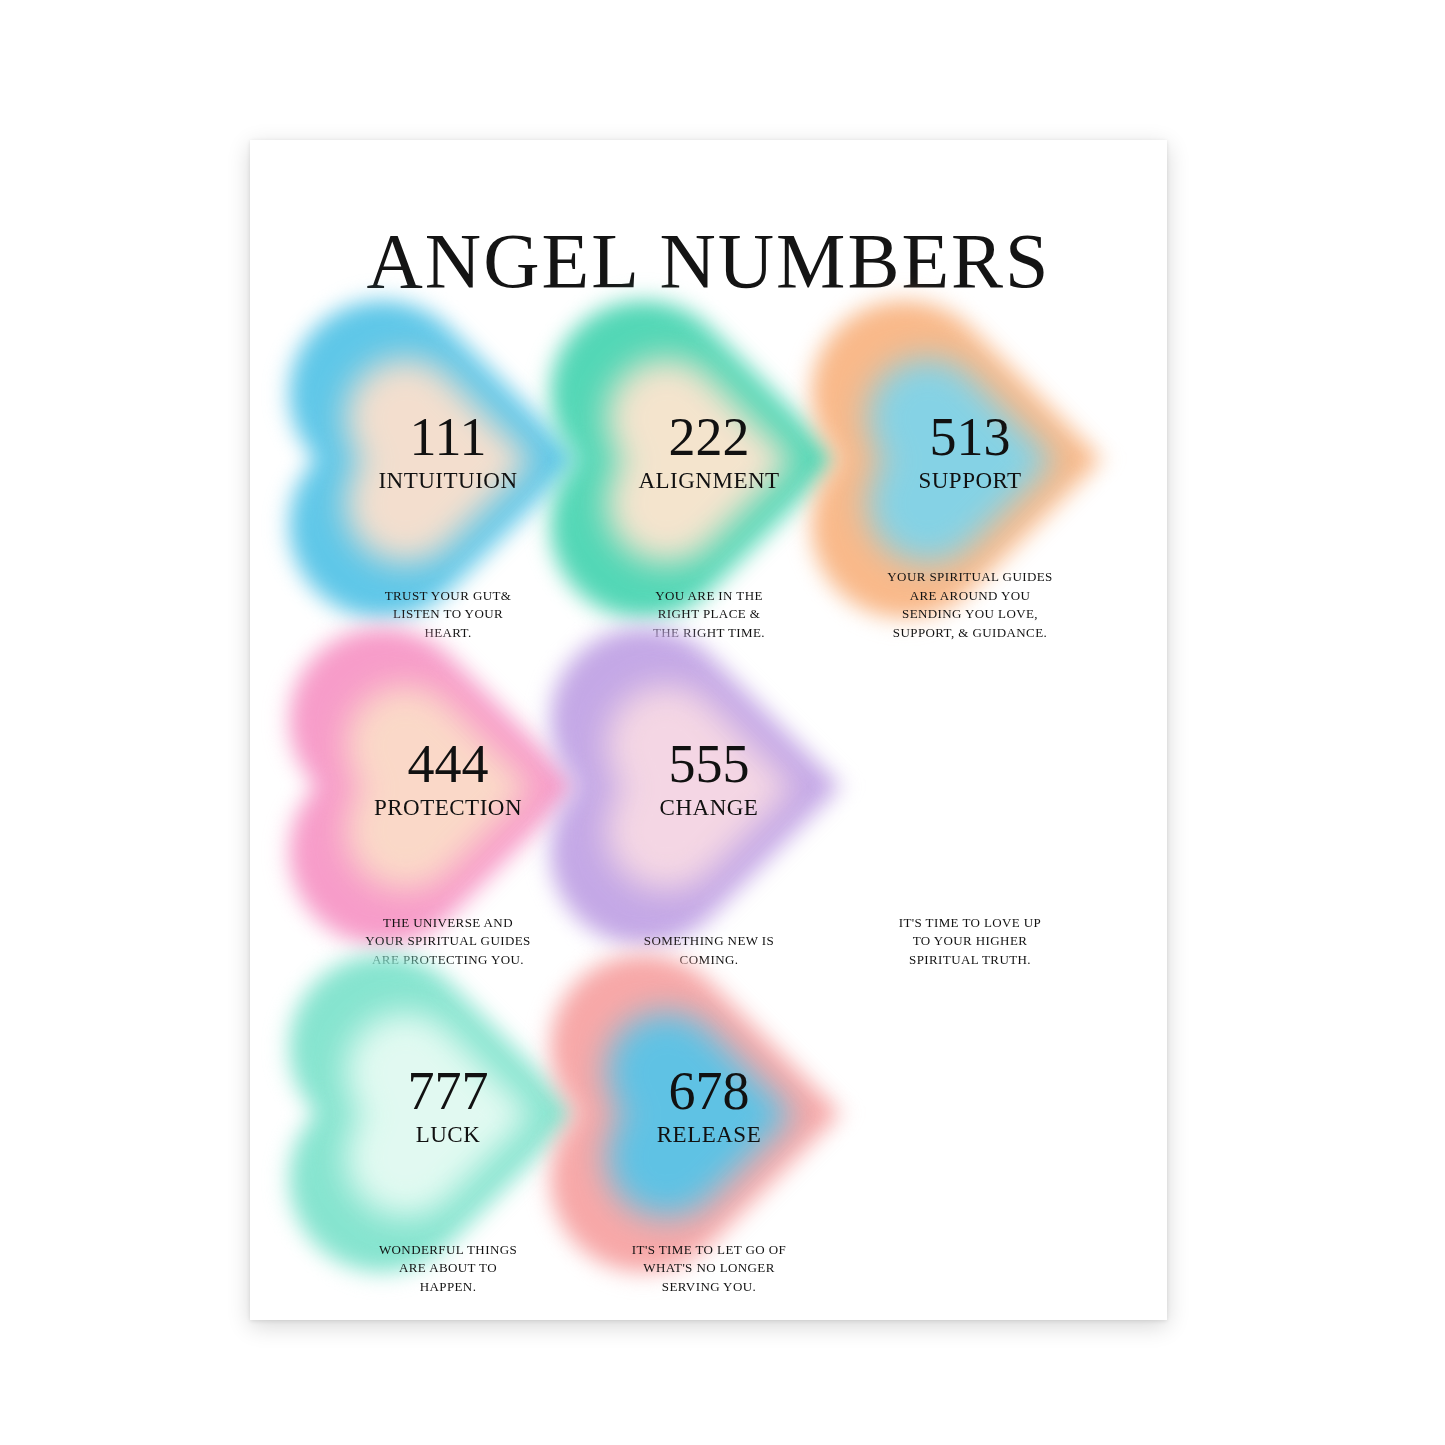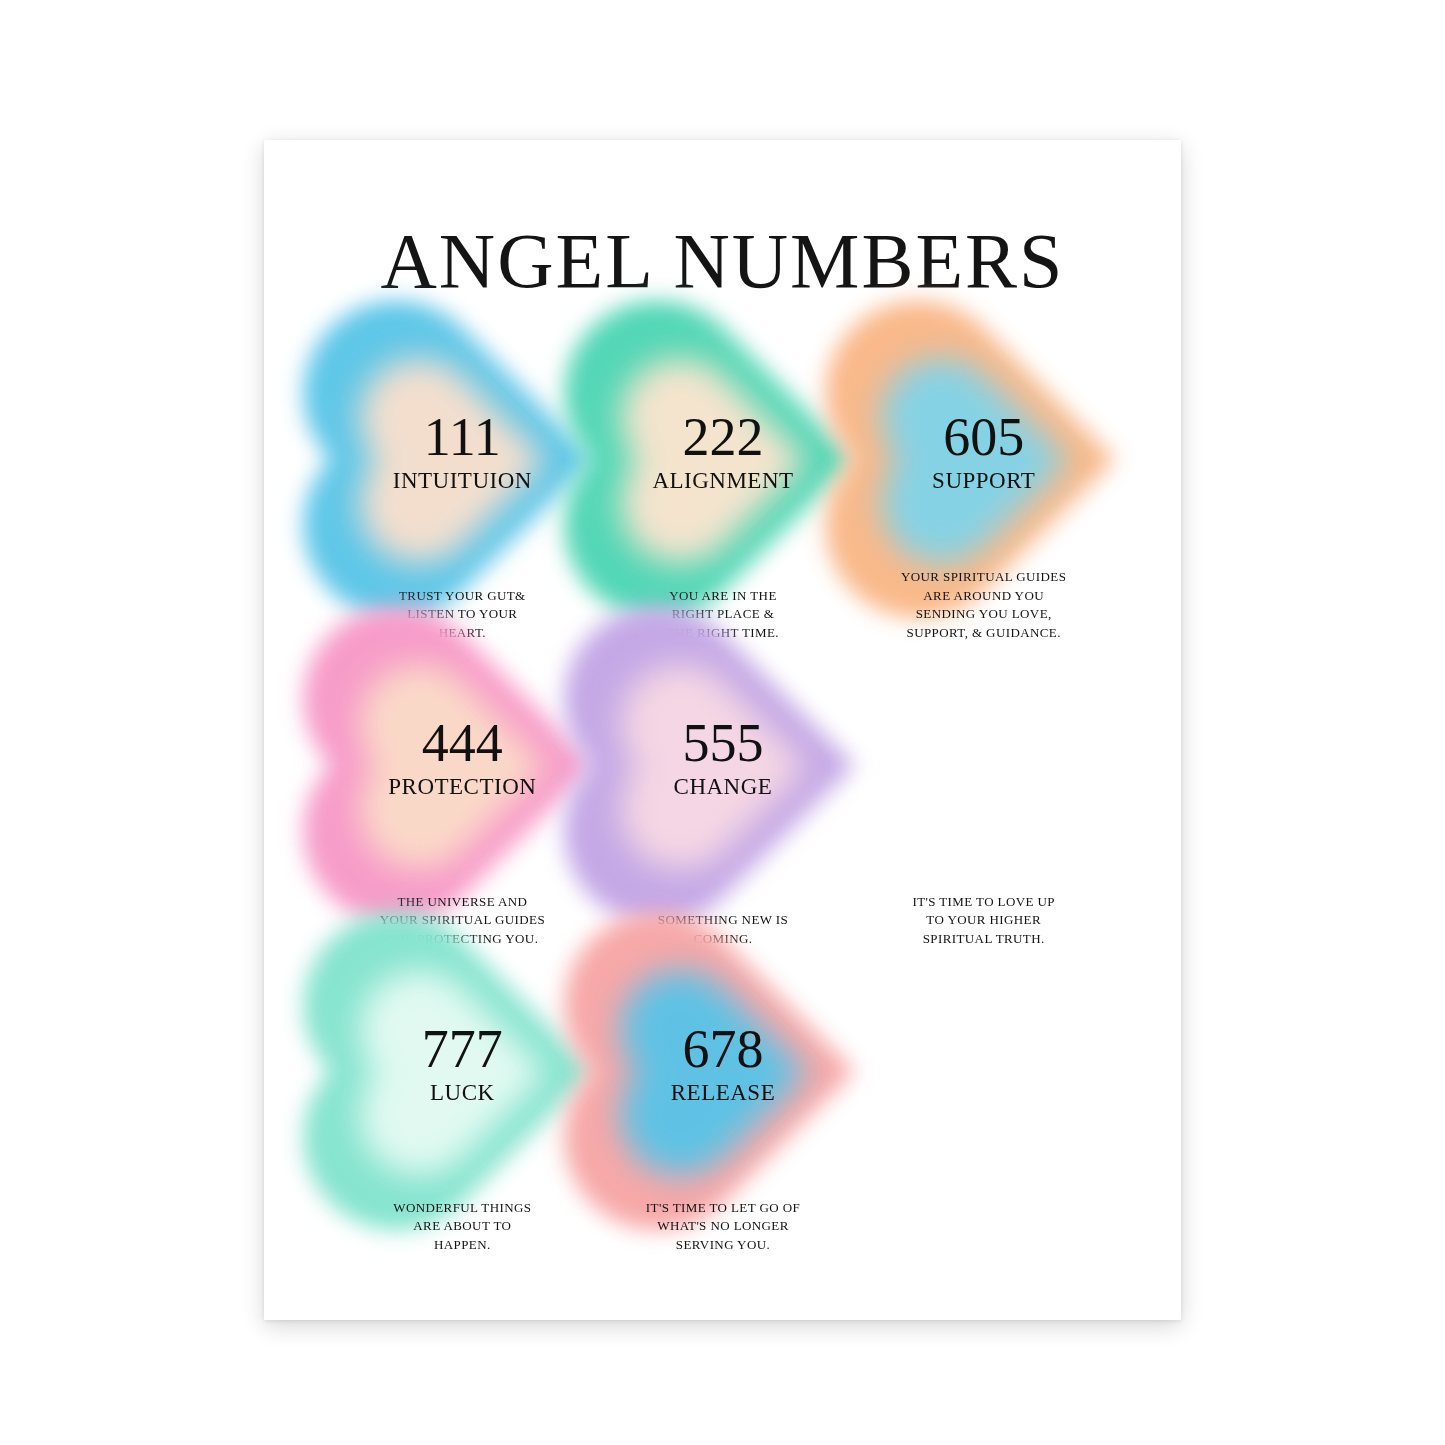--- a/index.html
+++ b/index.html
@@ -14,21 +14,21 @@
     overflow: hidden;
   }
   .stage {
     position: relative;
     width: 1445px;
     height: 1445px;
     background: #ffffff;
   }
   .poster {
     position: absolute;
-    left: 264px;
+    left: 250px;
     top: 140px;
     width: 917px;
     height: 1180px;
     background: #ffffff;
     box-shadow: 0 6px 22px rgba(0,0,0,0.16), 0 1px 4px rgba(0,0,0,0.10);
   }
   .poster-title {
     position: absolute;
     top: 82px;
     left: 0;
@@ -45,20 +45,21 @@
   .grid {
     position: absolute;
     top: 218px;
     left: 78px;
     width: 762px;
     display: grid;
     grid-template-columns: repeat(3, 1fr);
     grid-template-rows: repeat(3, 306px);
     column-gap: 20px;
     row-gap: 0px;
+    gap: 21px;
   }
   .cell {
     position: relative;
     display: flex;
     flex-direction: column;
     align-items: center;
   }
   .heart-wrap {
     position: relative;
     width: 230px;
@@ -179,21 +180,21 @@
             <span>YOU ARE IN THE</span>
             <span>RIGHT PLACE &amp;</span>
             <span>THE RIGHT TIME.</span>
           </div>
         </div>
         <div class="cell">
           <div class="heart-wrap">
             <div class="heart" style="background: rgb(249, 185, 138);"></div>
             <div class="heart-core" style="background: rgb(127, 212, 234);"></div>
             <div class="heart-text">
-              <div class="num">605</div>
+              <div class="num">513</div>
               <div class="word">SUPPORT</div>
             </div>
           </div>
           <div class="desc">
             <span>YOUR SPIRITUAL GUIDES</span>
             <span>ARE AROUND YOU</span>
             <span>SENDING YOU LOVE,</span>
             <span>SUPPORT, &amp; GUIDANCE.</span>
           </div>
         </div>

